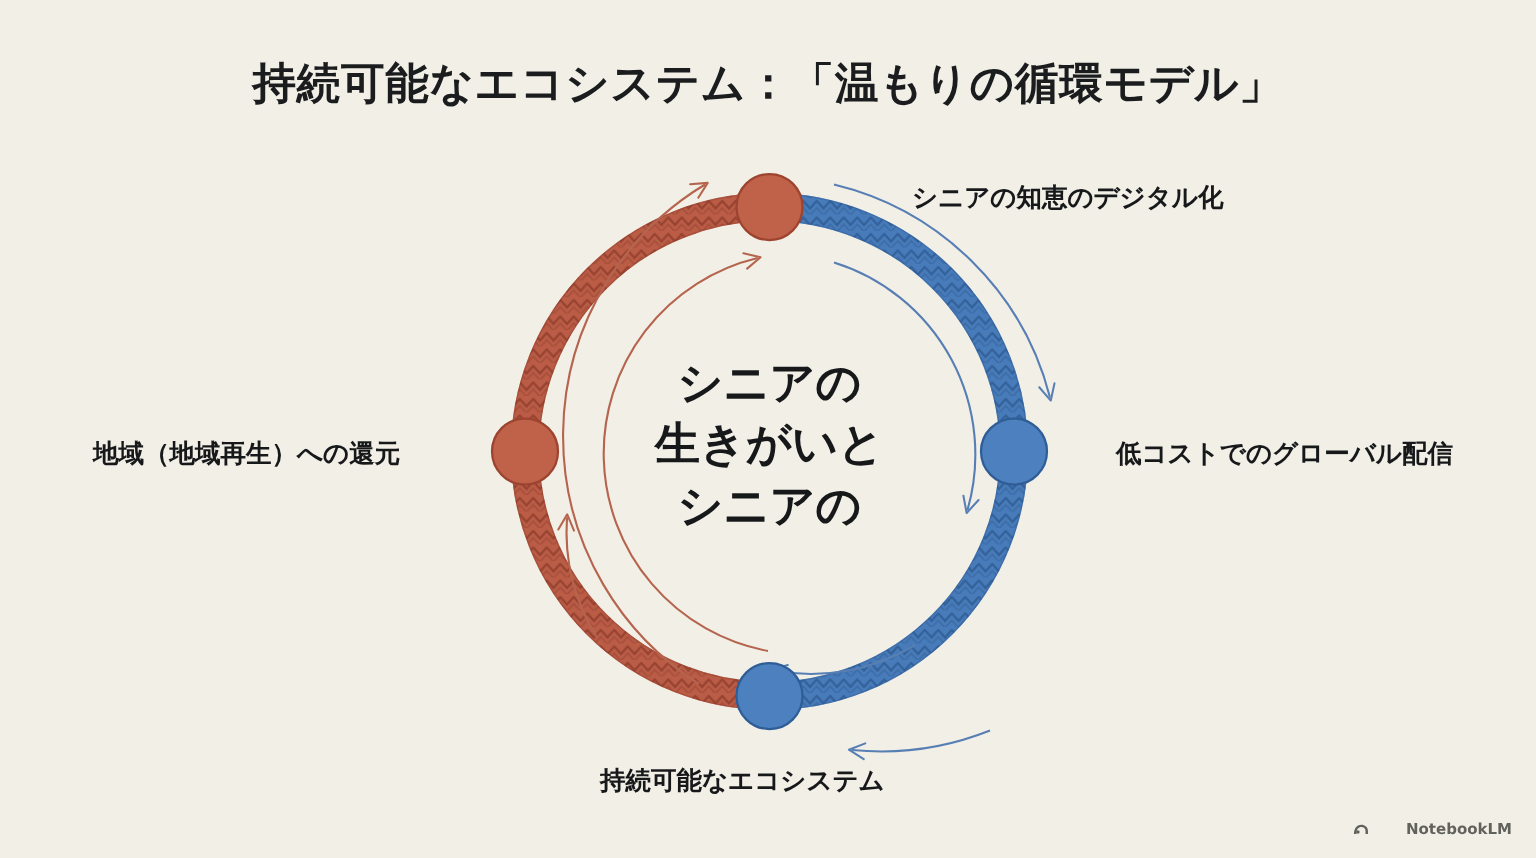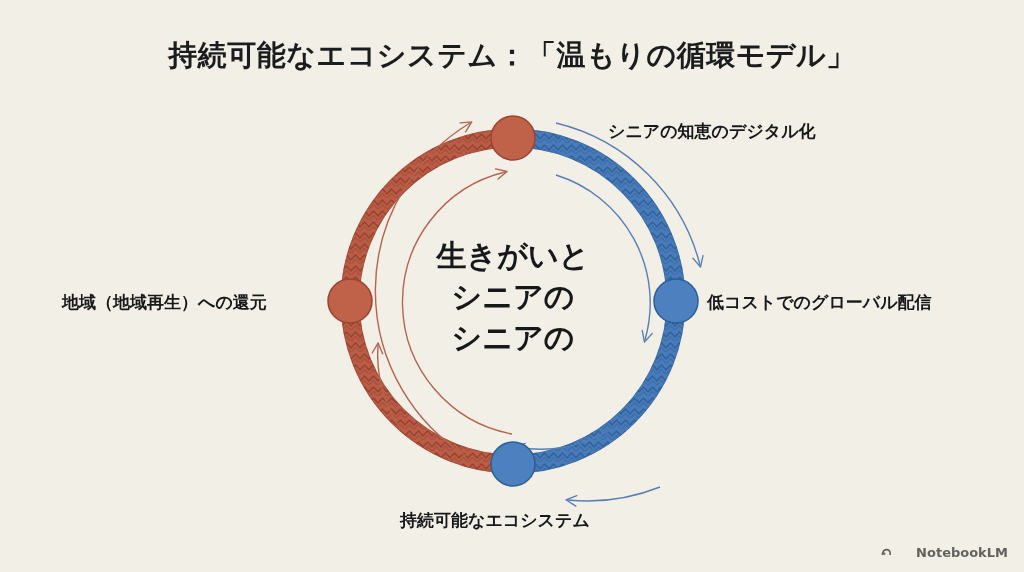--- a/index.html
+++ b/index.html
@@ -45,21 +45,21 @@
     font-size: 17px;
     font-weight: 700;
     color: #16181a;
     white-space: nowrap;
   }
   #label-top-right {
     left: 608px;
     top: 120px;
   }
   #label-right {
-    left: 707px;
+    left: 744px;
     top: 291px;
   }
   #label-bottom {
     left: 400px;
     top: 509px;
   }
   #label-left {
     left: 62px;
     top: 291px;
   }
@@ -79,21 +79,21 @@
     white-space: nowrap;
   }
   #watermark {
     position: absolute;
     right: 16px;
     bottom: 12px;
     display: flex;
     align-items: center;
     gap: 23px;
     color: #4a4a46;
-    font-size: 13px;
+    font-size: 10px;
     font-weight: 600;
     opacity: 0.85;
   }
   #watermark svg { display: block; }
 </style>
 </head>
 <body>
 
 <div id="slide">
 
@@ -159,22 +159,22 @@
       <path d="M 660 487 A 196 196 0 0 1 568 500" fill="none" stroke="#577fb4" stroke-width="1.4" marker-end="url(#arrow-blue)"></path>
     </g>
 
     <circle cx="513" cy="138" r="22" fill="#c0614a" stroke="#9c4430" stroke-width="1.5"></circle>
     <circle cx="676" cy="301" r="22" fill="#4c80bf" stroke="#2f5d96" stroke-width="1.5"></circle>
     <circle cx="513" cy="464" r="22" fill="#4c80bf" stroke="#2f5d96" stroke-width="1.5"></circle>
     <circle cx="350" cy="301" r="22" fill="#c0614a" stroke="#9c4430" stroke-width="1.5"></circle>
   </svg>
 
   <div id="center-text">
+    <span class="line">シニアの</span>
     <span class="line">生きがいと</span>
-    <span class="line">シニアの</span>
     <span class="line">シニアの</span>
   </div>
 
   <div class="node-label" id="label-top-right">シニアの知恵のデジタル化</div>
   <div class="node-label" id="label-right">低コストでのグローバル配信</div>
   <div class="node-label" id="label-bottom">持続可能なエコシステム</div>
   <div class="node-label" id="label-left">地域（地域再生）への還元</div>
 
   <div id="watermark">
     <span>

